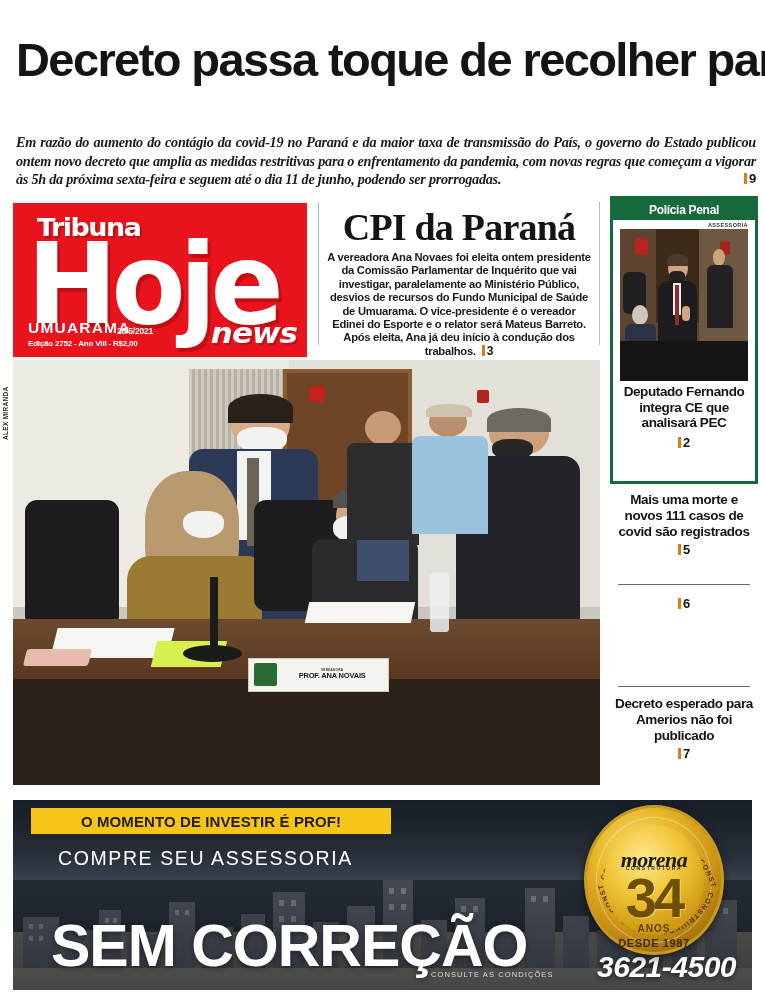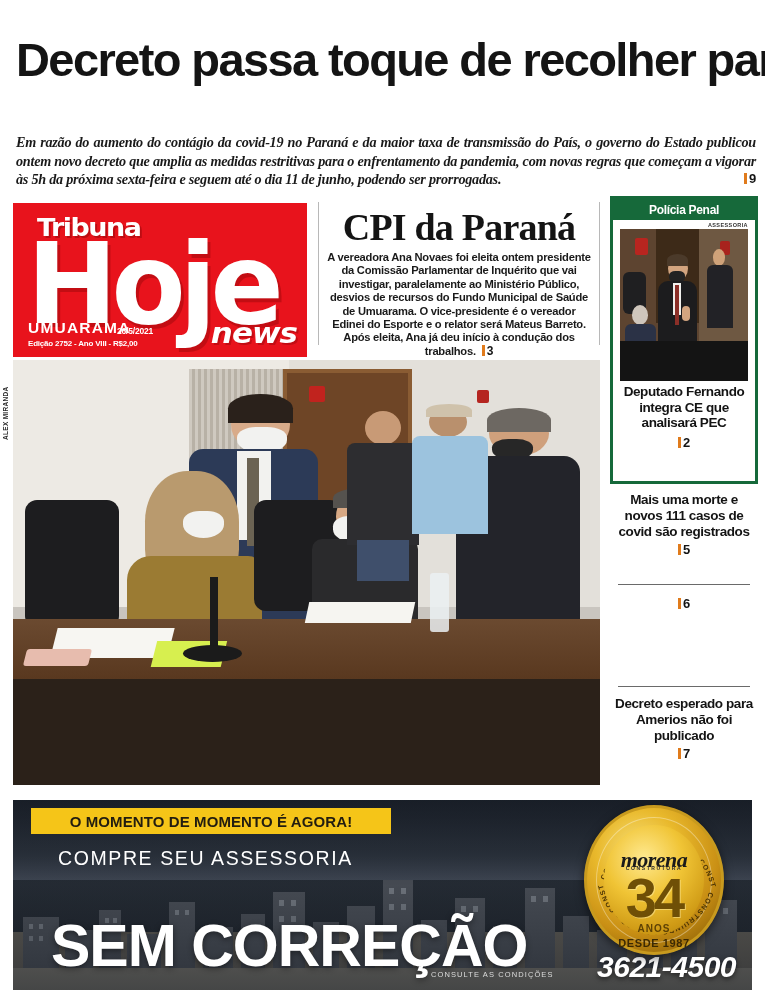--- a/index.html
+++ b/index.html
@@ -431,20 +431,27 @@
     <div class="deskfront"></div>
 
     <div class="pp" style="left:7%;bottom:30%;width:20%;height:7%;background:#f7f6f2;transform:skewX(-14deg);"></div>
     <div class="pp" style="left:24%;bottom:28%;width:12%;height:6%;background:#d7ef4f;transform:skewX(-14deg);"></div>
     <div class="pp" style="left:2%;bottom:28%;width:11%;height:4%;background:#e7bcae;border-radius:3px;transform:skewX(-14deg);"></div>
     <div class="pp" style="left:50%;bottom:38%;width:18%;height:5%;background:#f6f5f1;transform:skewX(-12deg);"></div>
     <div class="pp" style="left:71%;bottom:36%;width:3.2%;height:14%;background:rgba(235,240,242,0.85);border-radius:3px;"></div>
     <div class="pp" style="left:33.5%;bottom:31%;width:1.4%;height:18%;background:#1b1b1b;"></div>
     <div class="pp" style="left:29%;bottom:29%;width:10%;height:4%;background:#1b1b1b;border-radius:50%;"></div>
 
+    <div class="pp" style="left:40%;bottom:22%;width:24%;height:8%;background:#f4f3ef;border:1px solid #cfcdc8;display:flex;align-items:center;">
+      <div style="width:16%;height:70%;margin-left:4%;background:#2a6a33;border-radius:2px;"></div>
+      <div style="flex:1;text-align:center;line-height:1;">
+        <div style="font-size:3.2px;font-weight:bold;color:#333;letter-spacing:0.2px;">VEREADORA</div>
+        <div style="font-size:7.5px;font-weight:bold;color:#1a1a1a;letter-spacing:-0.2px;">PROF. ANA NOVAIS</div>
+      </div>
+    </div>
   </div>
 
   <div class="sidebar">
 
     <div class="police-box">
       <div class="police-header">
         <span>Polícia Penal</span>
       </div>
       <div class="police-credit">ASSESSORIA</div>
       <div class="police-photo">
@@ -557,21 +564,21 @@
             <rect x="640" y="44" width="5" height="6"></rect>
           <rect x="698" y="36" width="5" height="6"></rect>
             <rect x="710" y="36" width="5" height="6"></rect>
         </g>
         <rect x="0" y="96" width="739" height="24" fill="#8f8a7e"></rect>
       </svg>
     </div>
     <div style="position:absolute;inset:0;background:linear-gradient(180deg,rgba(20,25,33,0.55) 0%,rgba(20,25,33,0.25) 45%,rgba(20,25,33,0.6) 100%);"></div>
 
     <div class="ad-yellow-bar">
-      <span>O MOMENTO DE MOMENTO É AGORA!</span>
+      <span>O MOMENTO DE INVESTIR É PROF!</span>
     </div>
     <div class="ad-sub">COMPRE SEU ASSESSORIA</div>
     <div class="ad-line2">SEM CORREÇÃO</div>
     <div class="ad-cond">CONSULTE AS CONDIÇÕES</div>
     <div class="ad-phone">3621-4500</div>
 
     <div class="seal">
       <div class="seal-ring"></div>
       <svg class="seal-arc" viewBox="0 0 140 150">
         <defs>

